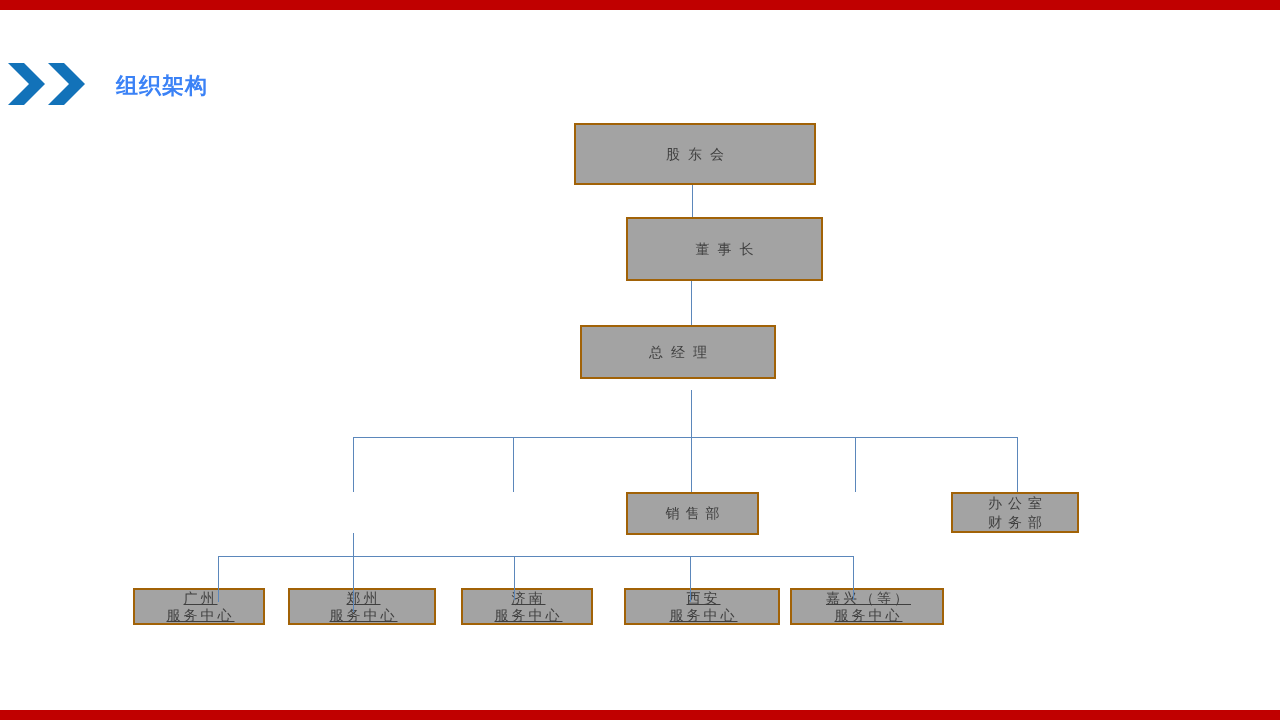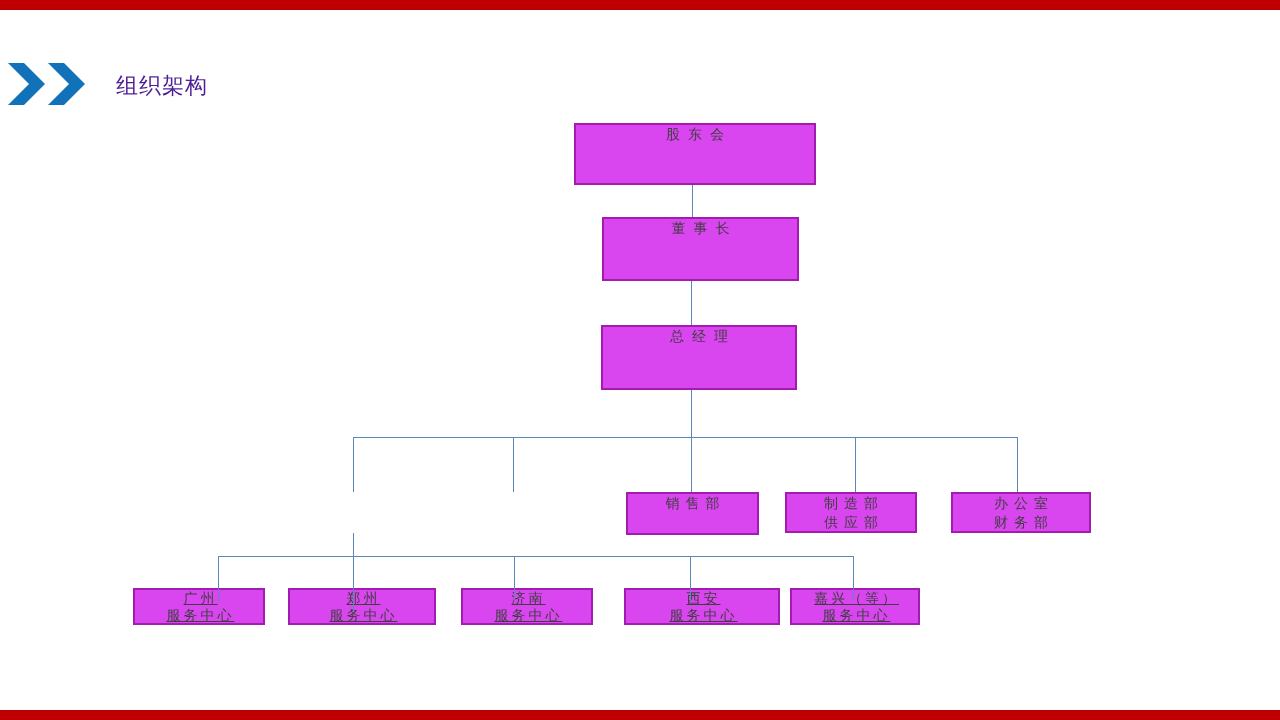--- a/index.html
+++ b/index.html
@@ -8,30 +8,30 @@
     background:#ffffff;
     font-family:"DejaVu Sans","Liberation Sans",sans-serif;
   }
   .accent-bar{position:absolute;left:0;width:1280px;height:10px;background:#c00000;}
   .accent-bar.top{top:0;}
   .accent-bar.bottom{bottom:0;}
 
   .header{position:absolute;left:8px;top:62px;height:44px;display:flex;align-items:center;}
   .chevrons{width:80px;height:42px;display:block;}
   .page-title{
-    margin:4px 0 0 28px;font-size:22px;font-weight:normal;color:#4c1d95;
+    margin:4px 0 0 28px;font-size:22px;font-weight:bold;color:#3b82f6;
     letter-spacing:1px;line-height:42px;
   }
 
   .chart{position:absolute;left:0;top:0;width:1280px;height:720px;}
 
   .node{
     position:absolute;box-sizing:border-box;
-    border:2px solid #a21caf;background:#d946ef;
-    display:flex;flex-direction:column;align-items:center;
+    border:2px solid #a16207;background:#a3a3a3;
+    display:flex;flex-direction:column;align-items:center;justify-content:center;
     color:#3f3f3f;font-size:14px;text-align:center;z-index:1;
   }
   .node span{display:block;}
   .sp8{letter-spacing:8px;text-indent:8px;line-height:18px;}
   .sp6{letter-spacing:6px;text-indent:6px;line-height:19px;}
   .sp3{letter-spacing:3px;text-indent:3px;line-height:17px;text-decoration:underline;}
 
   .ch,.cv{position:absolute;background:#5b87bb;z-index:2;}
   .cv{width:1px;}
   .ch{height:1px;}
@@ -51,41 +51,37 @@
     </svg>
     <h1 class="page-title">组织架构</h1>
   </div>
 
   <div class="chart">
 
     <div class="node" style="left:574px;top:123px;width:242px;height:62px">
       <span class="sp8">股东会</span>
     </div>
 
-    <div class="node" style="left:602px;top:217px;width:197px;height:64px">
+    <div class="node" style="left:626px;top:217px;width:197px;height:64px">
       <span class="sp8">董事长</span>
     </div>
 
-    <div class="node" style="left:601px;top:325px;width:196px;height:65px">
+    <div class="node" style="left:580px;top:325px;width:196px;height:54px">
       <span class="sp8">总经理</span>
     </div>
 
 
 
     <div class="node" style="left:626px;top:492px;width:133px;height:43px">
       <span class="sp6">销售部</span>
       <span class="sp6"></span>
     </div>
 
-    <div class="node" style="left:785px;top:492px;width:132px;height:41px">
-      <span class="sp6">制造部</span>
-      <span class="sp6">供应部</span>
-    </div>
 
-    <div class="node" style="left:951px;top:492px;width:140px;height:41px">
+    <div class="node" style="left:951px;top:492px;width:128px;height:41px">
       <span class="sp6">办公室</span>
       <span class="sp6">财务部</span>
     </div>
 
     <div class="node" style="left:133px;top:588px;width:132px;height:37px">
       <span class="sp3">广州</span>
       <span class="sp3">服务中心</span>
     </div>
 
     <div class="node" style="left:288px;top:588px;width:148px;height:37px">
@@ -96,21 +92,21 @@
     <div class="node" style="left:461px;top:588px;width:132px;height:37px">
       <span class="sp3">济南</span>
       <span class="sp3">服务中心</span>
     </div>
 
     <div class="node" style="left:624px;top:588px;width:156px;height:37px">
       <span class="sp3">西安</span>
       <span class="sp3">服务中心</span>
     </div>
 
-    <div class="node" style="left:790px;top:588px;width:130px;height:37px">
+    <div class="node" style="left:790px;top:588px;width:154px;height:37px">
       <span class="sp3">嘉兴（等）</span>
       <span class="sp3">服务中心</span>
     </div>
 
     <div class="cv" style="left:692px;top:185px;height:32px"></div>
     <div class="cv" style="left:691px;top:281px;height:44px"></div>
     <div class="cv" style="left:691px;top:390px;height:47px"></div>
 
     <div class="ch" style="left:353px;top:437px;width:664px"></div>
     <div class="cv" style="left:353px;top:437px;height:55px"></div>

